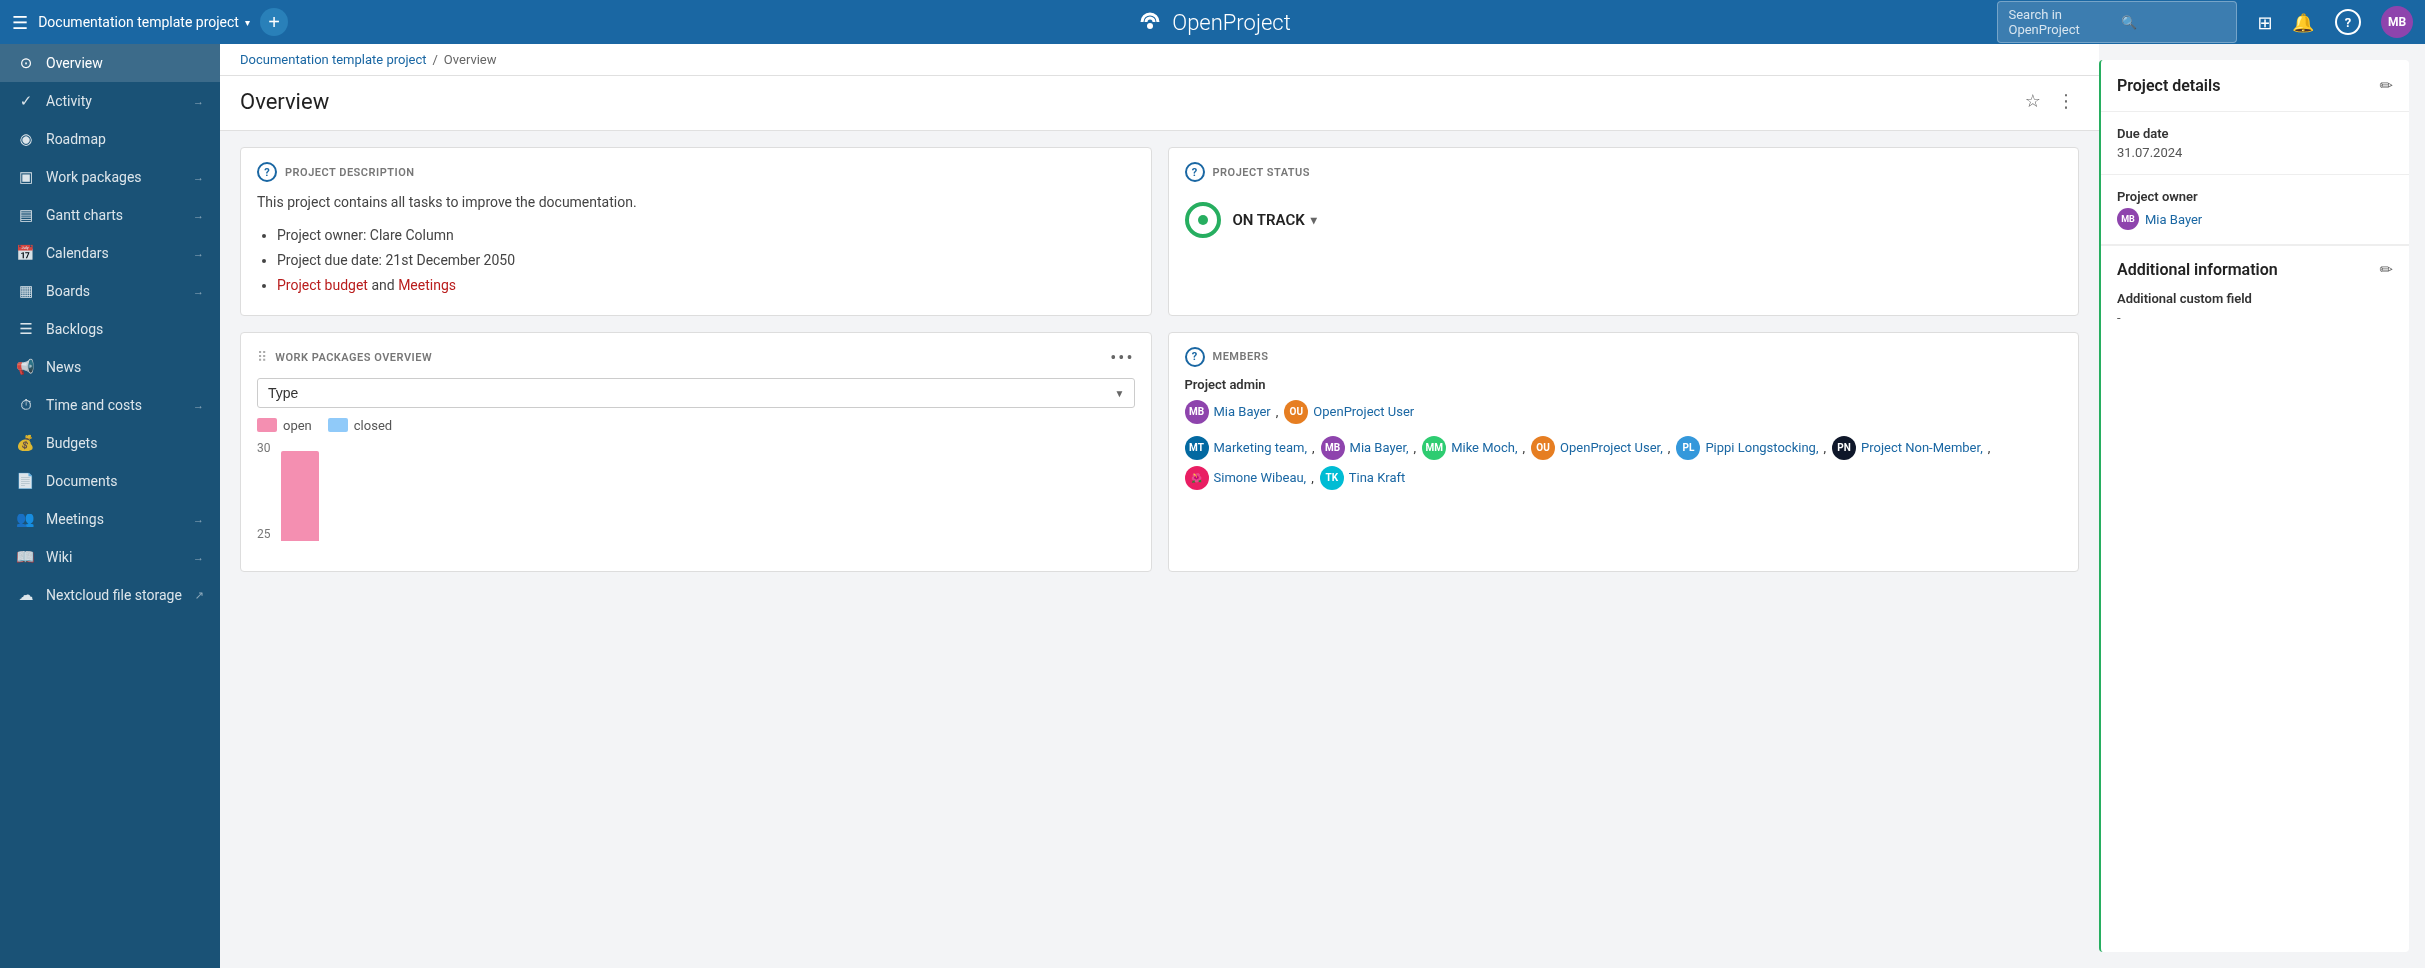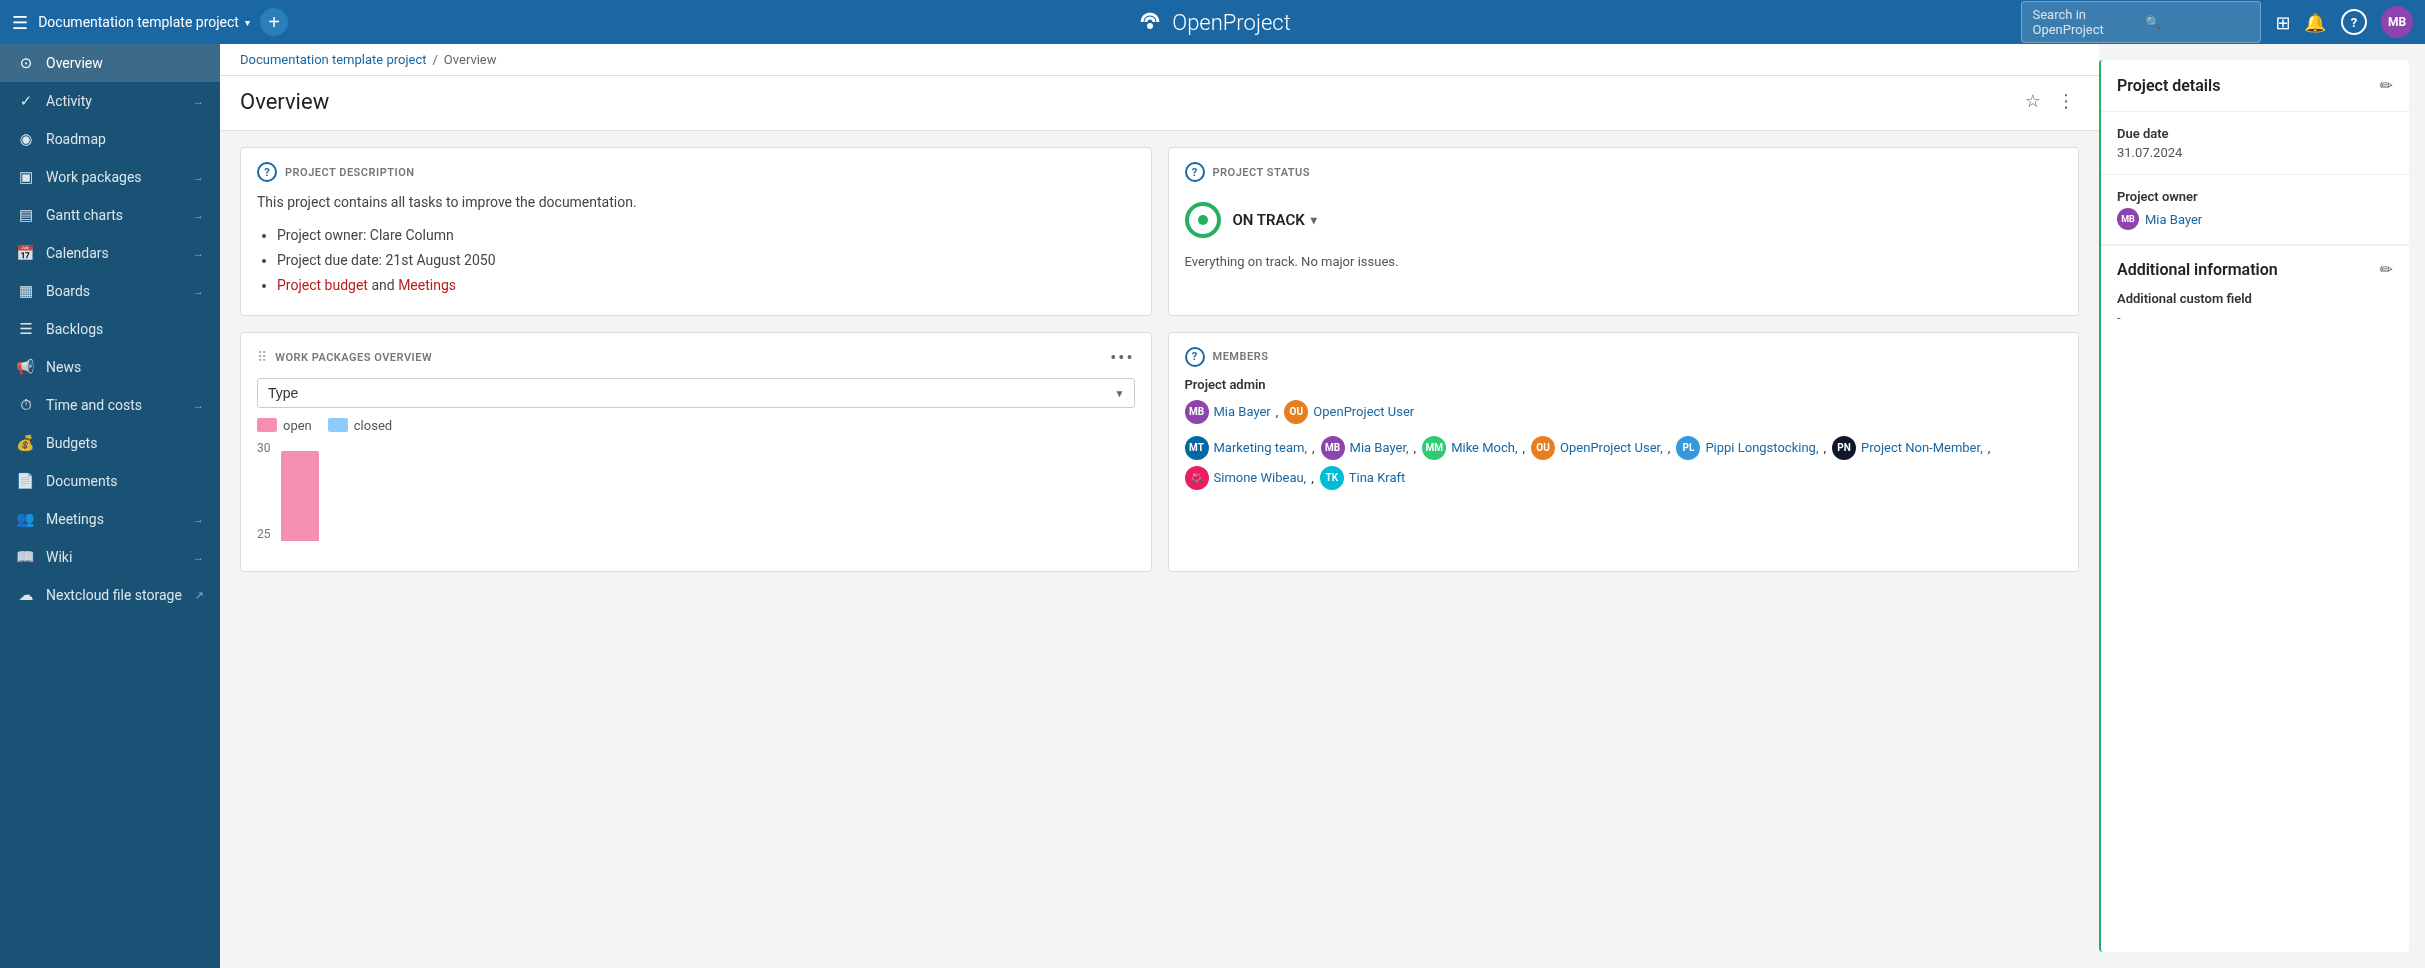--- a/index.html
+++ b/index.html
@@ -11,21 +11,21 @@
       height: 44px;
       display: flex;
       align-items: center;
       padding: 0 12px;
       gap: 12px;
       flex-shrink: 0;
       z-index: 100;
     }
     .top-nav-left { display: flex; align-items: center; gap: 10px; flex: 1; }
     .top-nav-center { display: flex; align-items: center; justify-content: center; flex: 1; }
-    .top-nav-right { display: flex; align-items: center; gap: 14px; flex: 1; justify-content: flex-end; }
+    .top-nav-right { display: flex; align-items: center; gap: 20px; flex: 1; justify-content: flex-end; }
     .hamburger-icon { color: #fff; font-size: 18px; cursor: pointer; }
     .project-selector { color: #fff; font-size: 14px; display: flex; align-items: center; gap: 6px; cursor: pointer; }
     .project-selector .caret { font-size: 10px; }
     .add-btn { background: #2980b9; border: none; color: #fff; width: 28px; height: 28px; border-radius: 50%; font-size: 20px; cursor: pointer; display: flex; align-items: center; justify-content: center; line-height: 1; }
     .logo { color: #fff; font-size: 22px; font-weight: 300; display: flex; align-items: center; gap: 8px; }
     .search-box { background: rgba(255,255,255,0.15); border: 1px solid rgba(255,255,255,0.3); border-radius: 4px; padding: 5px 10px; color: #fff; display: flex; align-items: center; gap: 8px; width: 240px; cursor: text; }
     .search-box span { color: rgba(255,255,255,0.8); font-size: 13px; flex: 1; }
     .search-box .search-icon { color: rgba(255,255,255,0.7); }
     .nav-icon { color: #fff; font-size: 18px; cursor: pointer; }
     .avatar { width: 32px; height: 32px; border-radius: 50%; background: #8e44ad; color: #fff; display: flex; align-items: center; justify-content: center; font-size: 12px; font-weight: bold; cursor: pointer; }
@@ -249,21 +249,21 @@
 
       <div class="card">
         <div class="card-header">
           <div class="help-icon">?</div>
           <h3>PROJECT DESCRIPTION</h3>
         </div>
         <div class="card-body">
           <p class="desc-text">This project contains all tasks to improve the documentation.</p>
           <ul class="desc-list">
             <li>Project owner: Clare Column</li>
-            <li>Project due date: 21st August 2050</li>
+            <li>Project due date: 21st December 2050</li>
             <li>
               <a href="#">Project budget</a>
               <span> and </span>
               <a href="#">Meetings</a>
             </li>
           </ul>
         </div>
       </div>
 
       <div class="card">
@@ -274,21 +274,20 @@
         <div class="card-body">
           <div class="status-row">
             <div class="status-circle">
               <div class="status-circle-inner"></div>
             </div>
             <span class="status-label">
               <span>ON TRACK</span>
               <span class="status-caret">▾</span>
             </span>
           </div>
-          <p class="status-desc">Everything on track. No major issues.</p>
         </div>
       </div>
 
       <div class="card">
         <div class="wp-header">
           <div class="wp-title">
             <span class="drag-icon">⠿</span>
             <h3>WORK PACKAGES OVERVIEW</h3>
           </div>
           <span class="dots-menu">•••</span>

